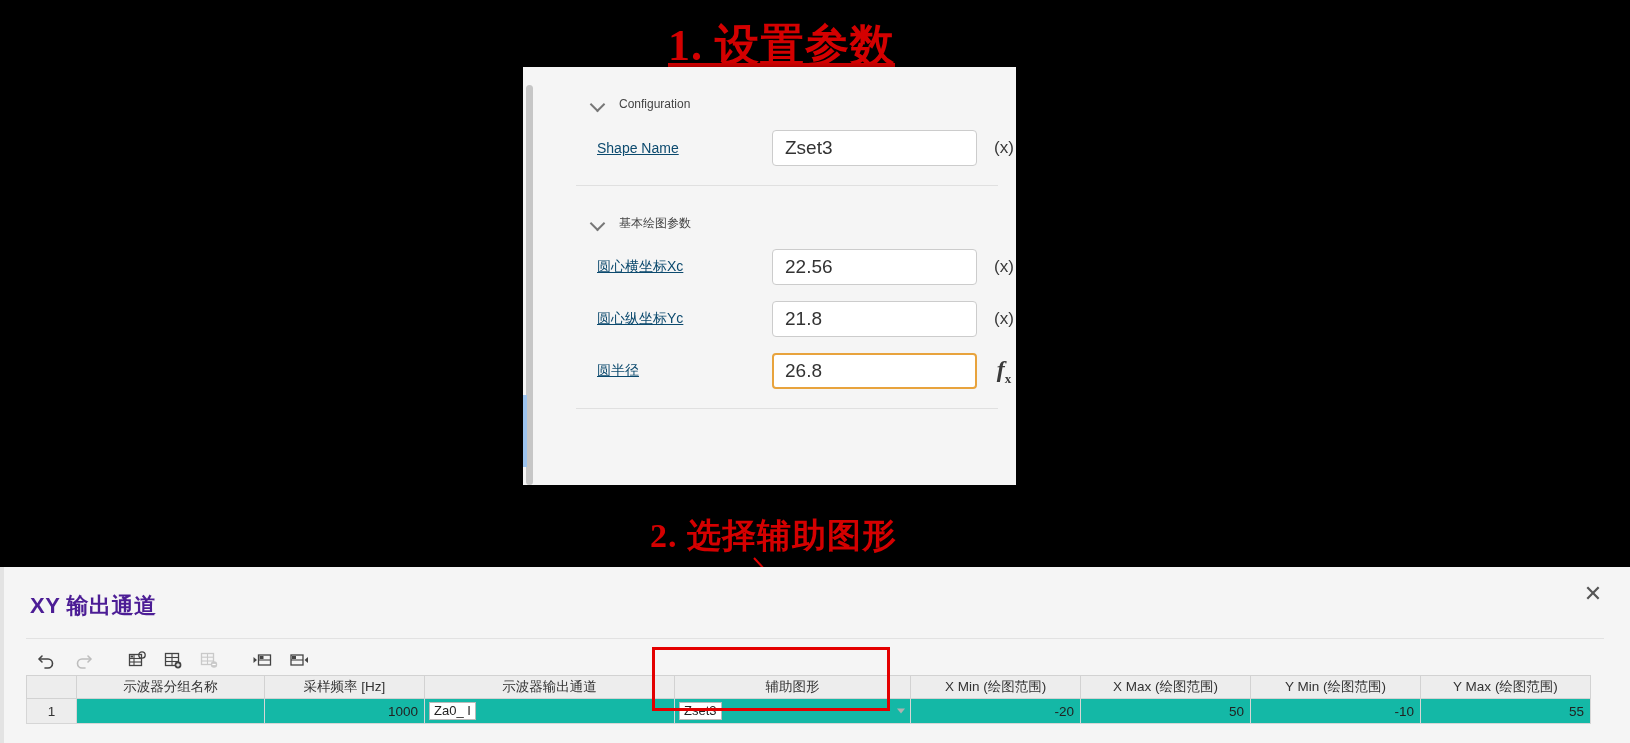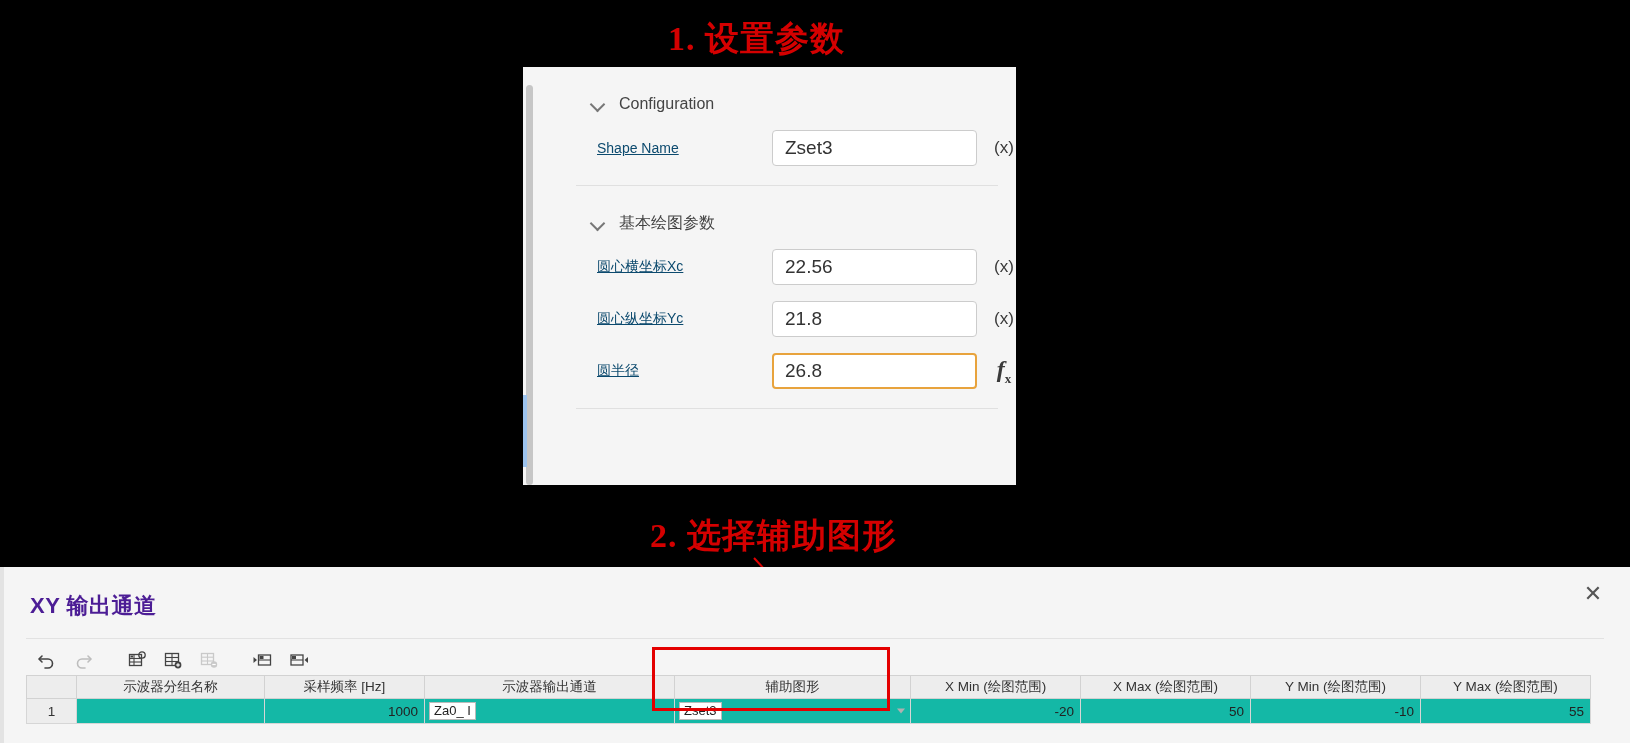--- a/index.html
+++ b/index.html
@@ -21,21 +21,22 @@
     position: absolute;
     color: #d40000;
     font-family: "Liberation Serif", serif;
     font-weight: bold;
     white-space: nowrap;
     letter-spacing: 1px;
   }
   #annot-1 {
     left: 668px;
     top: 16px;
-    font-size: 34px;
+    font-size: 44px;
+    text-decoration: underline;
   }
   #annot-2 {
     left: 650px;
     top: 513px;
     font-size: 34px;
   }
 
   .arrow-svg {
     position: absolute;
     left: 750px;
@@ -91,21 +92,21 @@
   }
 
   .group-head {
     display: flex;
     align-items: center;
     font-size: 19px;
     color: #444;
     height: 30px;
   }
   .group-head.level1 { margin: 18px 0 0 35px; }
-  .group-head.level2 { margin: 22px 0 0 53px; font-size: 16px; }
+  .group-head.level2 { margin: 22px 0 0 53px; font-size: 12px; }
 
   .chev {
     display: inline-block;
     width: 18px;
     height: 18px;
     margin-right: 12px;
     position: relative;
     flex: none;
   }
   .chev::before {

